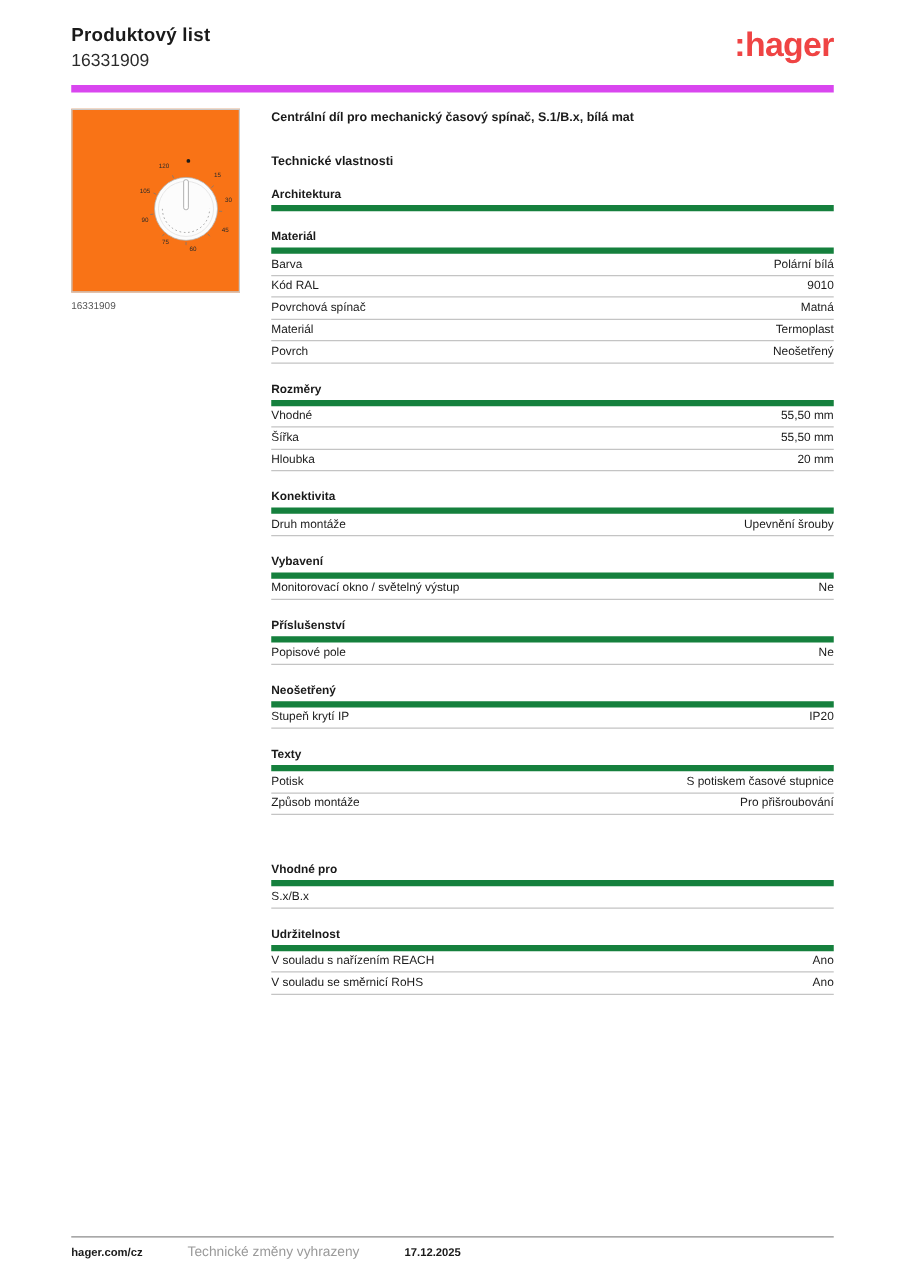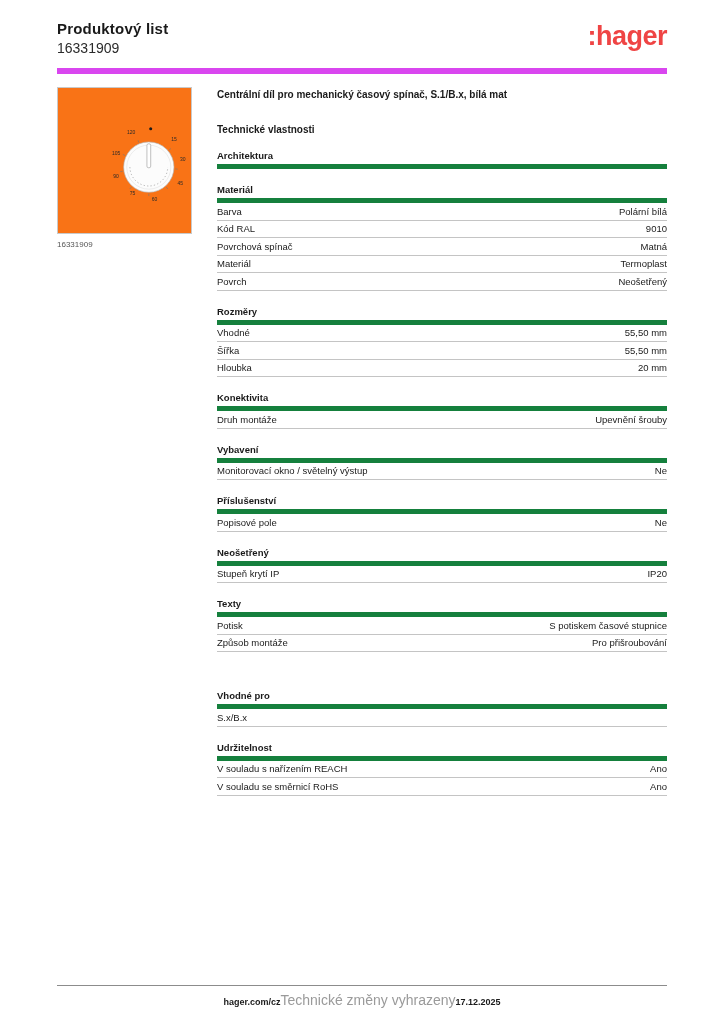--- a/index.html
+++ b/index.html
@@ -36,23 +36,23 @@
   .section-title { font-size:9.5px; font-weight:bold; padding-bottom:3px;
                    border-bottom:5px solid #15803d; }
   .spec-row { display:flex; justify-content:space-between; font-size:9.5px;
               padding:2.5px 0 3px 0; border-bottom:1px solid #c4c4c4; }
   .spec-label { text-align:left; }
   .spec-value { text-align:right; }
 
   
   .footer { position:absolute; left:57px; right:57px; bottom:16px;
             border-top:1px solid #8c8c8c; padding-top:6px;
-            display:flex; justify-content:center; align-items:baseline; }
+            display:flex; justify-content:flex-start; align-items:baseline;gap:36px; }
   .footer-left, .footer-right { font-size:9px; font-weight:bold; color:#1a1a1a; }
-  .footer-center { font-size:14px; color:#9a9a9a; }
+  .footer-center { font-size:11px; color:#9a9a9a; }
 
   svg text { font-family:"Liberation Sans", sans-serif; }
 </style>
 </head>
 <body>
 
 <div class="page">
 
   <div class="header">
     <div>

